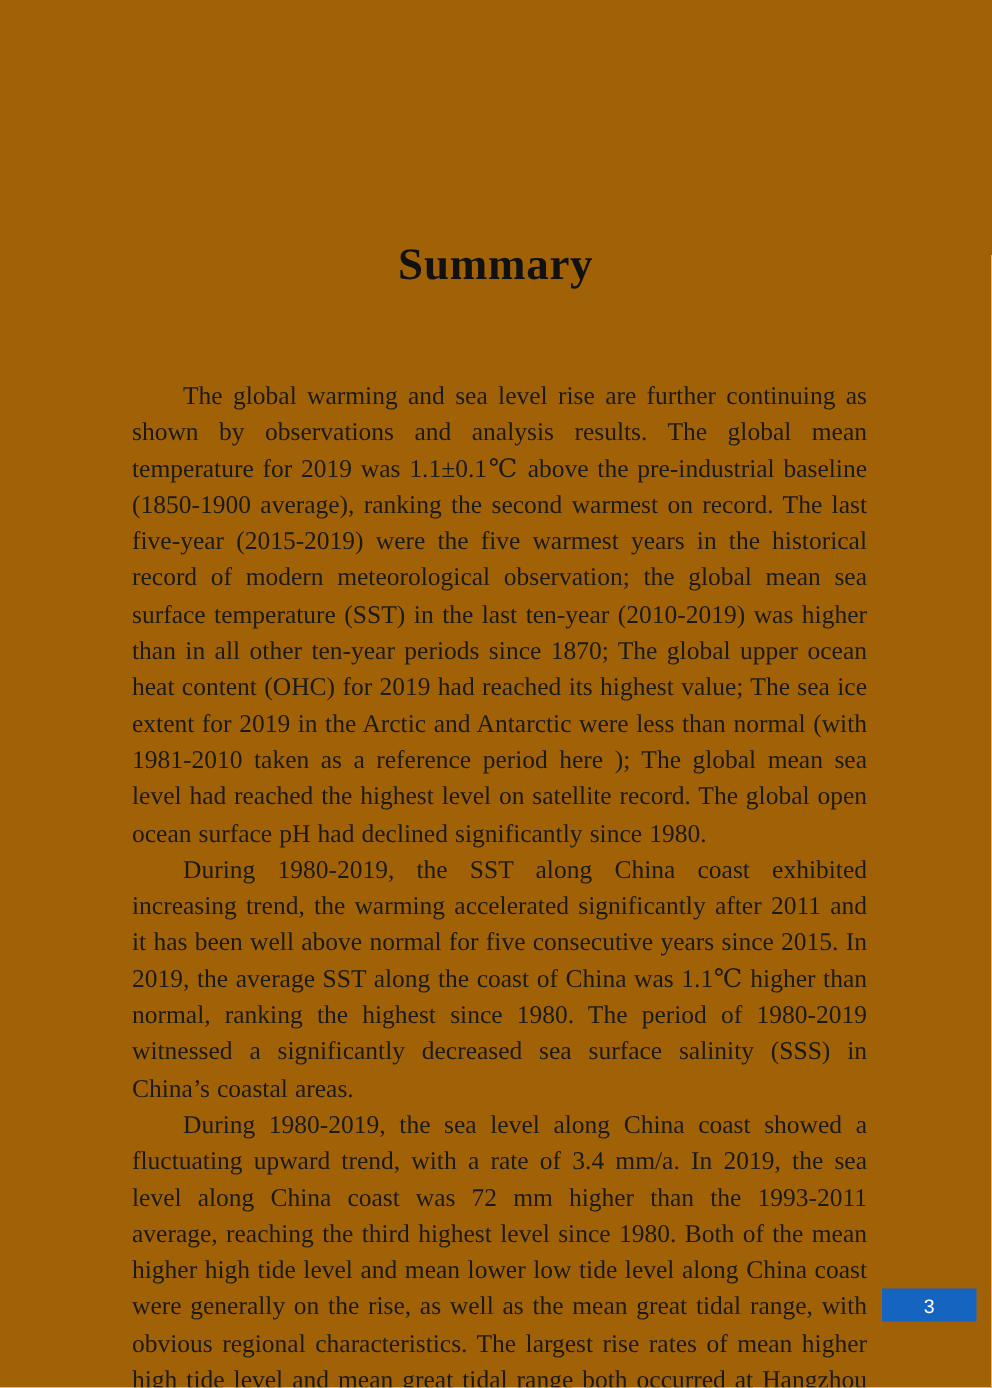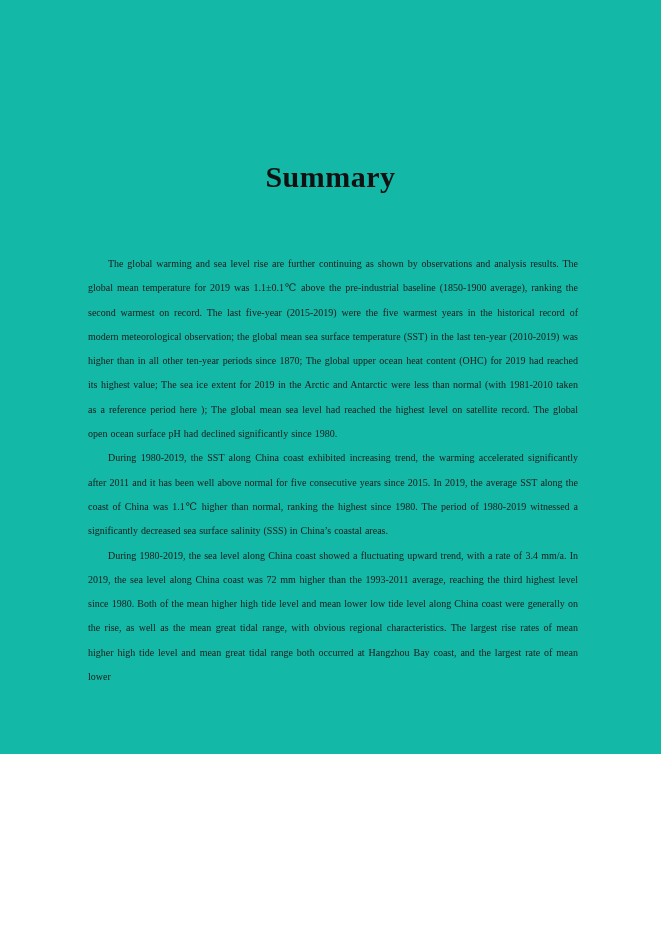--- a/index.html
+++ b/index.html
@@ -3,22 +3,22 @@
 <meta charset="utf-8">
 <style>
   html, body {
     margin: 0;
     padding: 0;
     background: #ffffff;
   }
   .page {
     position: relative;
     width: 661px;
-    height: 754px;
-    background: #14b8a6;
+    height: 925px;
+    background: #a16207;
     overflow: hidden;
     font-family: "Liberation Serif", "DejaVu Serif", serif;
     color: #1a1a1a;
   }
   .title {
     margin: 0;
     padding-top: 160px;
     text-align: center;
     font-size: 30px;
     font-weight: bold;
@@ -27,21 +27,21 @@
   }
   .body-text {
     margin-top: 58px;
     padding-left: 88px;
     padding-right: 83px;
   }
   .body-text p {
     margin: 0;
     text-indent: 2em;
     text-align: justify;
-    font-size: 10px;
+    font-size: 17px;
     line-height: 24.3px;
     word-spacing: 0.5px;
     color: #1a1a1a;
   }
   .page-number-badge {
     position: absolute;
     left: 588px;
     top: 859px;
     width: 63px;
     height: 22px;

